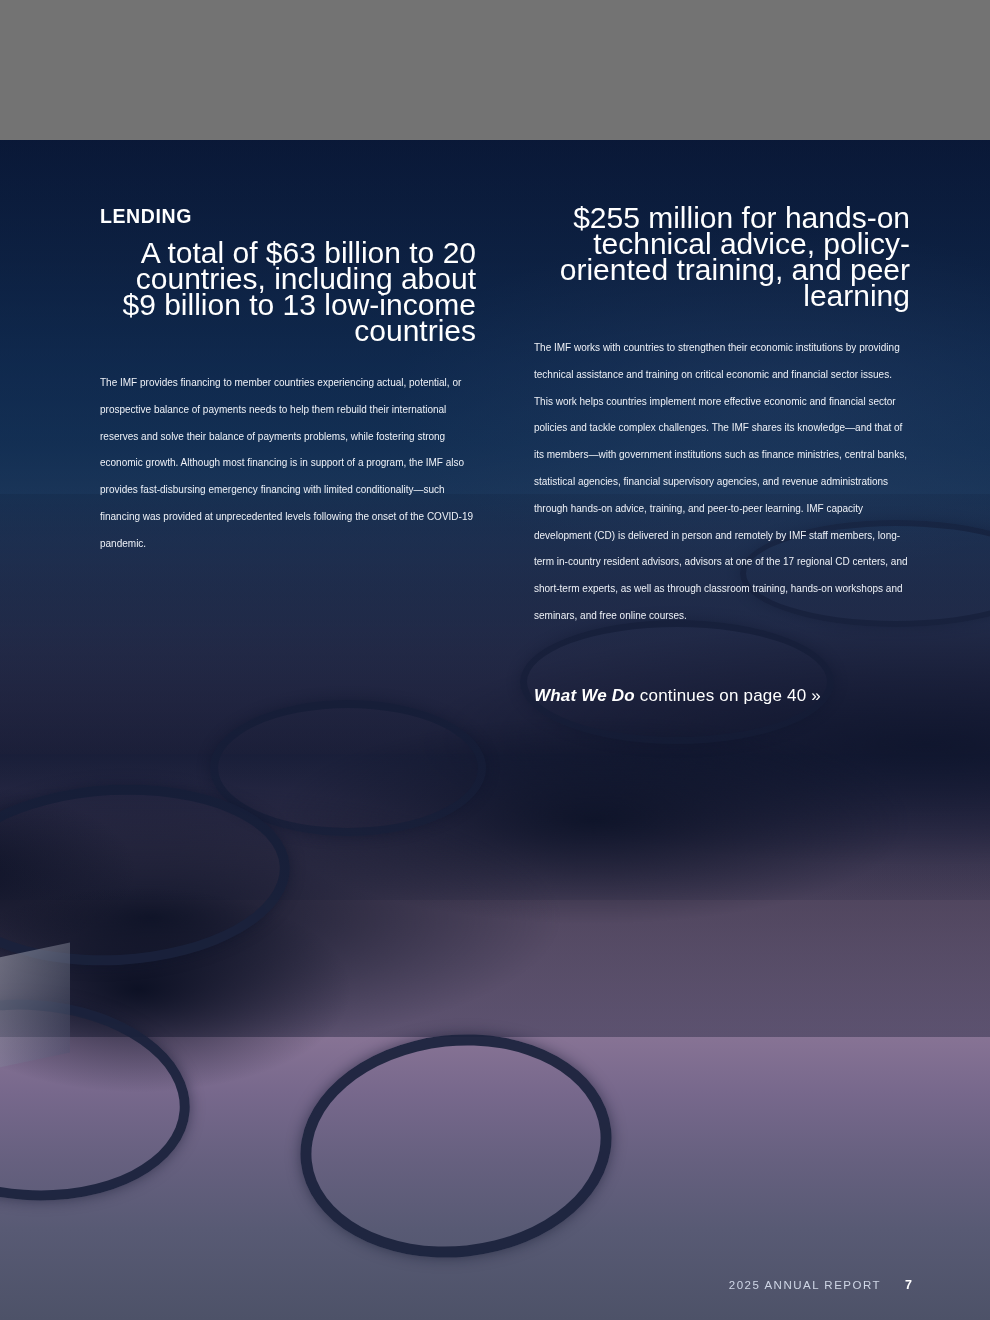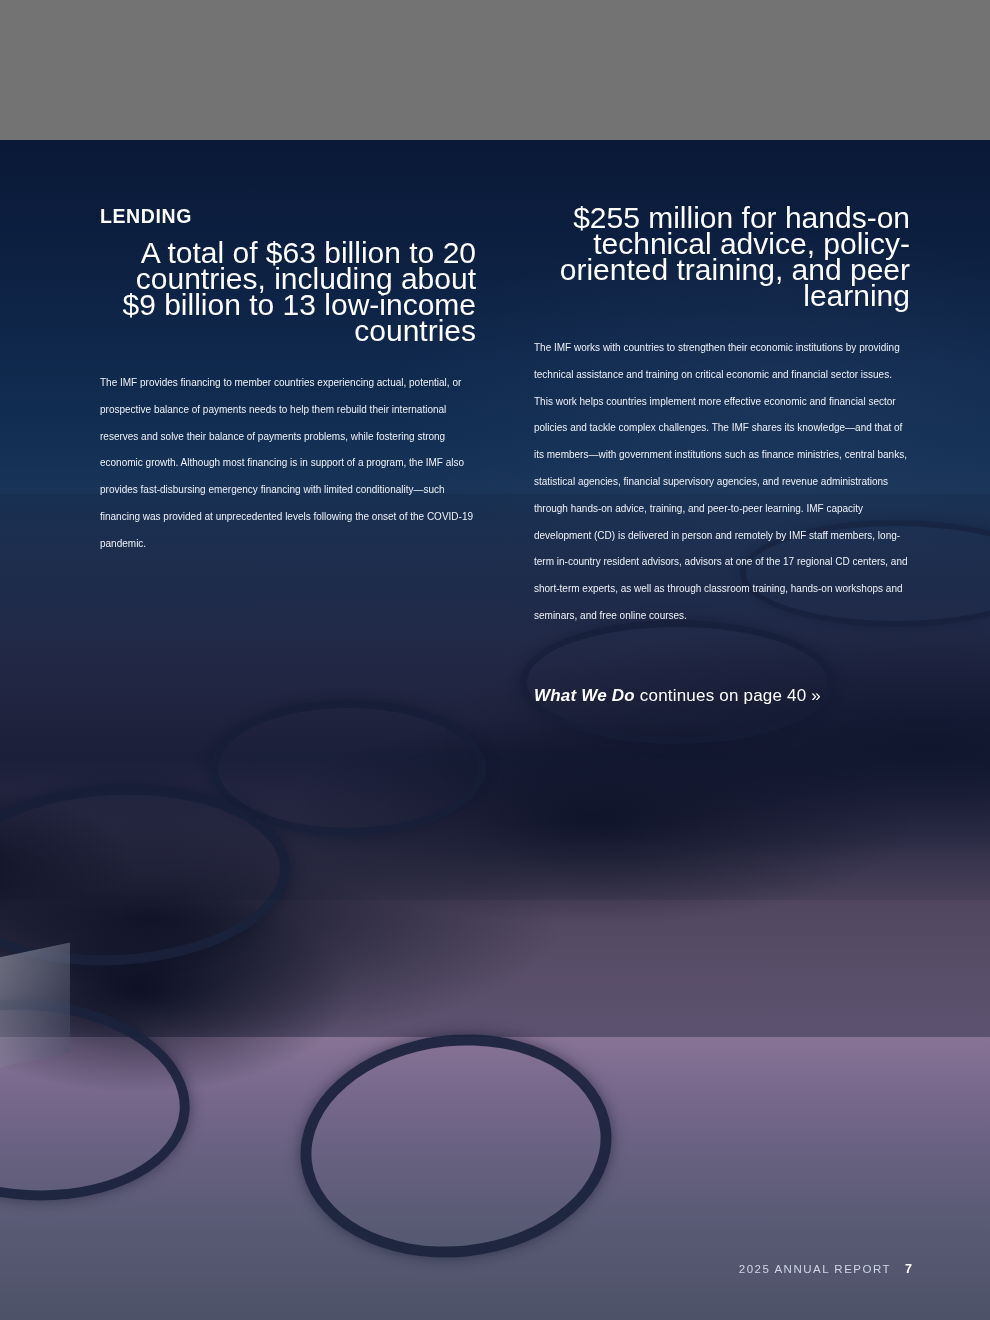--- a/index.html
+++ b/index.html
@@ -161,24 +161,24 @@
     letter-spacing: .2px;
   }
   .continues .em {
     font-style: italic;
     font-weight: bold;
   }
 
   .footer {
     position: absolute;
     right: 78px;
-    bottom: 44px;
+    bottom: 28px;
     display: flex;
     align-items: baseline;
-    gap: 14px;
+    gap: 24px;
     color: #cfd6e6;
     font-size: 11.5px;
     letter-spacing: 1.5px;
   }
   .footer .pagenum {
     color: #ffffff;
     font-weight: bold;
     font-size: 12.5px;
     letter-spacing: 0;
   }

